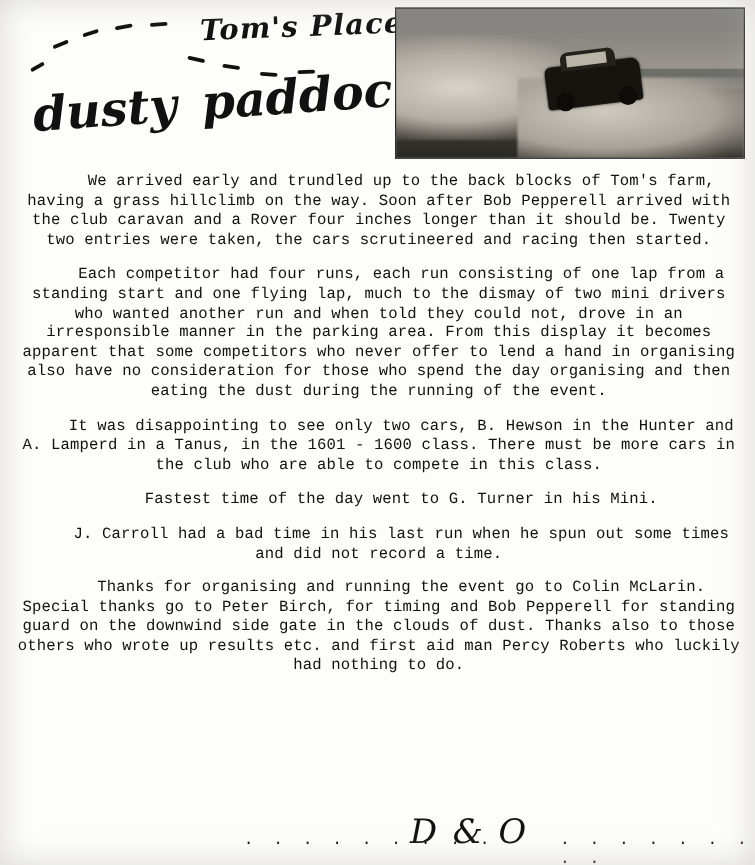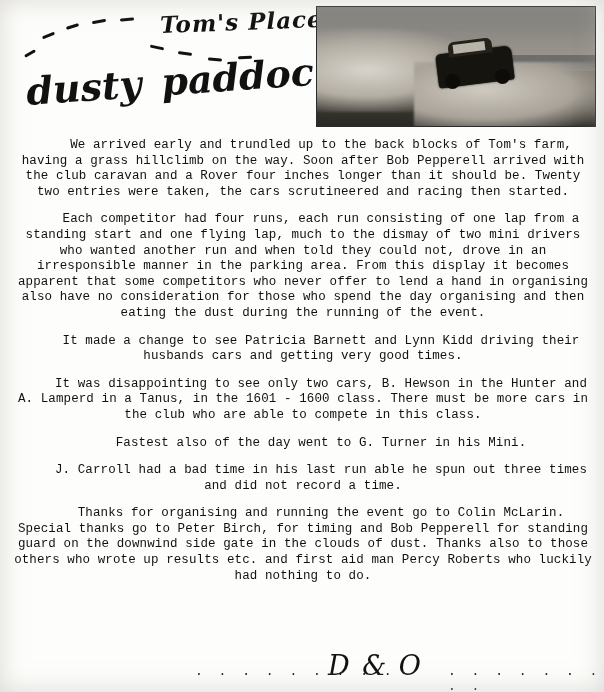--- a/index.html
+++ b/index.html
@@ -244,24 +244,23 @@
       <div class="car-roof"></div>
       <div class="car-win"></div>
       <div class="wheel w1"></div>
       <div class="wheel w2"></div>
     </div>
   </div>
 
   <div class="article">
     <p>We arrived early and trundled up to the back blocks of Tom's farm, having a grass hillclimb on the way. Soon after Bob Pepperell arrived with the club caravan and a Rover four inches longer than it should be. Twenty two entries were taken, the cars scrutineered and racing then started.</p>
     <p>Each competitor had four runs, each run consisting of one lap from a standing start and one flying lap, much to the dismay of two mini drivers who wanted another run and when told they could not, drove in an irresponsible manner in the parking area. From this display it becomes apparent that some competitors who never offer to lend a hand in organising also have no consideration for those who spend the day organising and then eating the dust during the running of the event.</p>
-    <p>It made a change to see Patricia Barnett and Lynn Kidd driving their husbands cars and getting very good times.</p>
     <p>It was disappointing to see only two cars, B. Hewson in the Hunter and A. Lamperd in a Tanus, in the 1601 - 1600 class. There must be more cars in the club who are able to compete in this class.</p>
-    <p>Fastest also of the day went to G. Turner in his Mini.</p>
-    <p>J. Carroll had a bad time in his last run able he spun out three times and did not record a time.</p>
+    <p>Fastest time of the day went to G. Turner in his Mini.</p>
+    <p>J. Carroll had a bad time in his last run when he spun out some times and did not record a time.</p>
     <p>Thanks for organising and running the event go to Colin McLarin. Special thanks go to Peter Birch, for timing and Bob Pepperell for standing guard on the downwind side gate in the clouds of dust. Thanks also to those others who wrote up results etc. and first aid man Percy Roberts who luckily had nothing to do.</p>
   </div>
 
   <div class="signature-row">
     <div class="dots-left">. . . . . . . . .</div>
     <div class="signature">D &amp; O</div>
     <div class="dots-right">. . . . . . . . .</div>
   </div>
 
   <div class="edge-fade"></div>

